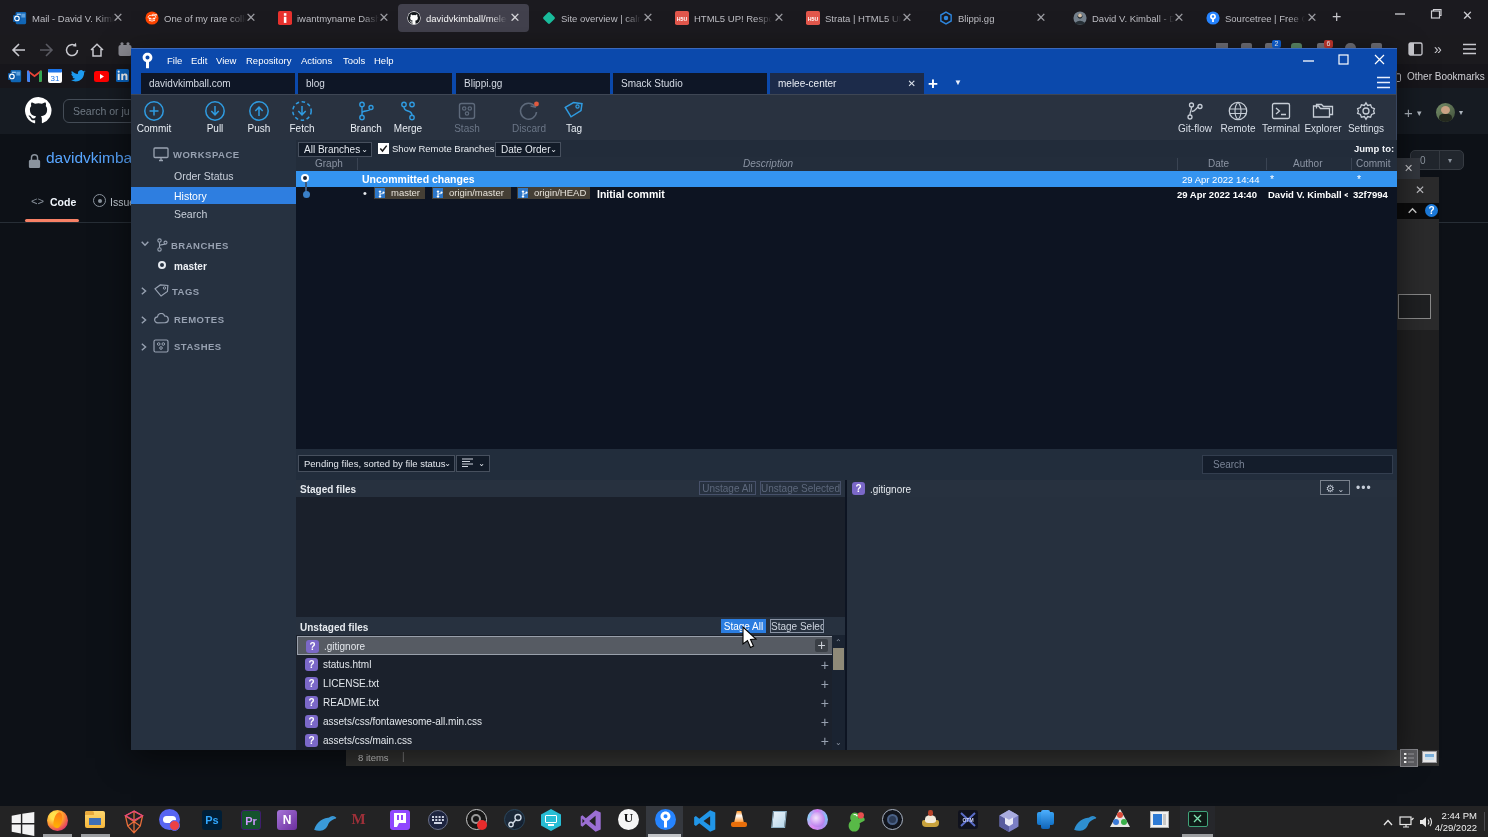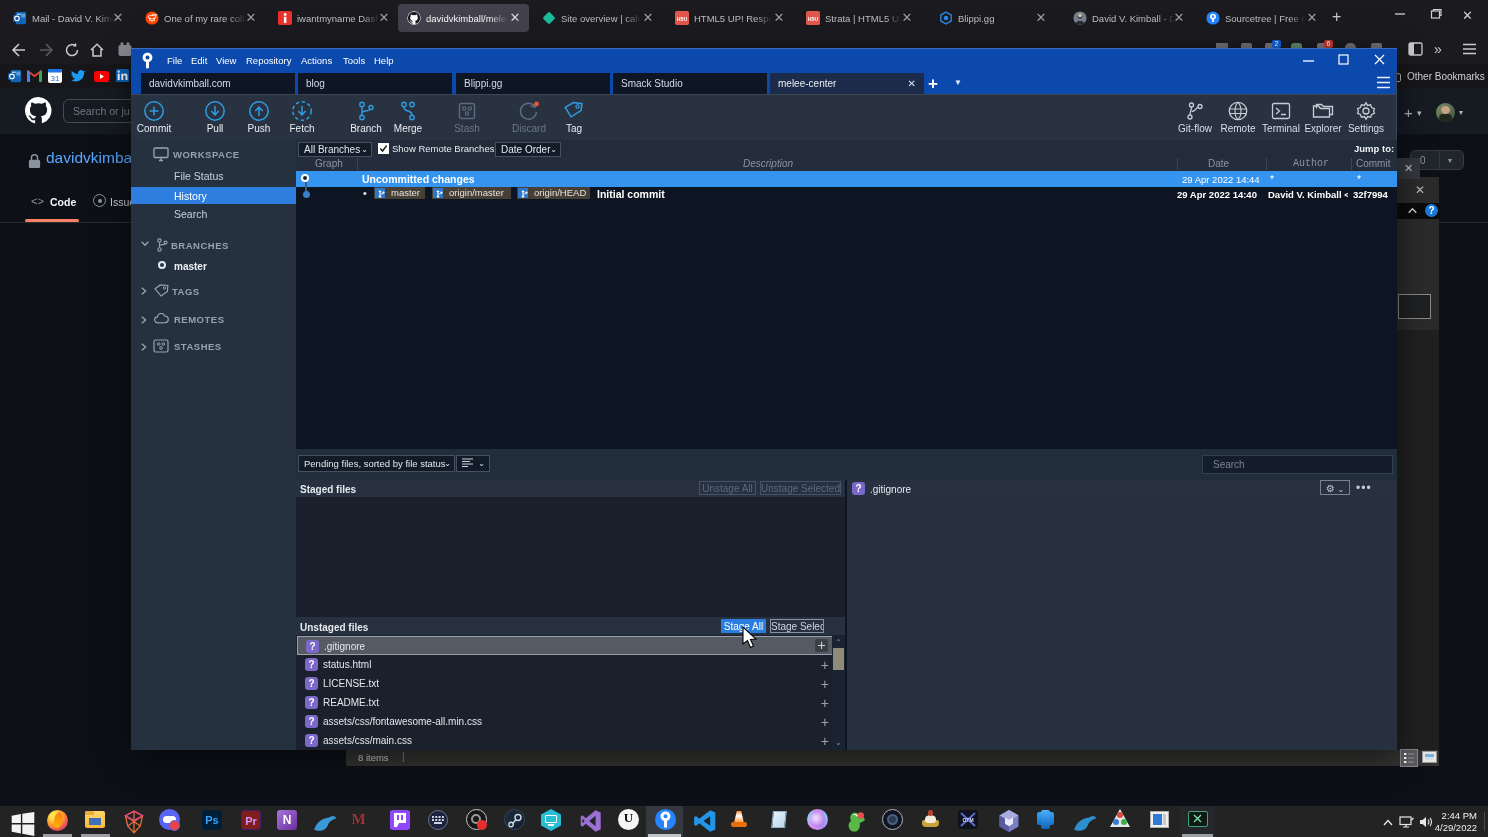--- a/index.html
+++ b/index.html
@@ -406,21 +406,21 @@
             <circle cx="11" cy="11" r="3" fill="none" stroke="#c6cdd6" stroke-width="1.3"></circle>
             <path d="M11 2.8 L12.6 5.4 L15.6 4.8 L16.6 7.6 L19.4 8.6 L18.6 11 L19.4 13.4 L16.6 14.4 L15.6 17.2 L12.6 16.6 L11 19.2 L9.4 16.6 L6.4 17.2 L5.4 14.4 L2.6 13.4 L3.4 11 L2.6 8.6 L5.4 7.6 L6.4 4.8 L9.4 5.4 Z" fill="none" stroke="#c6cdd6" stroke-width="1.3"></path>
           </svg><span class="lbl" style="color:#d9dfe8;">Settings</span></div>
     </div>
     <div id="st-side">
       <svg class="abs" style="left:22px;top:7px;" width="16" height="15" viewBox="0 0 16 15">
           <rect x="1" y="1" width="14" height="9.5" rx="1" fill="none" stroke="#9aa4b2" stroke-width="1.3"></rect>
           <path d="M6 13.5 H10 M8 11 V13.5" stroke="#9aa4b2" stroke-width="1.3"></path>
         </svg>
       <div class="sideh" style="left:42px;top:9px;">WORKSPACE</div>
-      <div class="sideitem" style="left:43px;top:30px;">File Status</div>
+      <div class="sideitem" style="left:43px;top:30px;">Order Status</div>
       <div class="abs" style="left:0;top:47px;width:165px;height:17px;background:#2e7ee0;">
           <span style="position:absolute;left:43px;top:3px;color:#fff;font-size:10.5px;">History</span>
         </div>
       <div class="sideitem" style="left:43px;top:68px;">Search</div>
       <svg class="abs" style="left:10px;top:101px;" width="8" height="6" viewBox="0 0 8 6">
           <path d="M.7.7 L4 4.3 L7.3.7" stroke="#97a1b1" stroke-width="1.4" fill="none"></path>
         </svg>
       <svg class="abs" style="left:24px;top:98px;" width="14" height="14" viewBox="0 0 14 14">
           <circle cx="4.5" cy="2.6" r="1.7" fill="none" stroke="#97a1b1" stroke-width="1.1"></circle>
           <circle cx="4.5" cy="11.4" r="1.7" fill="none" stroke="#97a1b1" stroke-width="1.1"></circle>
@@ -466,21 +466,21 @@
             </svg>
           </div>
         <div class="abs" style="left:96px;top:3px;color:#e8ecf1;font-size:9.5px;">Show Remote Branches</div>
         <div class="stdrop" style="left:199px;top:2px;width:66px;font-size:10px;">Date Order <span style="font-size:8px;position:absolute;right:3px;">⌄</span></div>
         <div class="abs" style="left:1058px;top:3px;color:#f0f3f7;font-size:9.5px;font-weight:bold;">Jump to:</div>
       </div>
       <div id="colhead">
         <span class="abs" style="left:19px;top:1px;">Graph</span>
         <span class="abs" style="left:447px;top:1px;font-style:italic;">Description</span>
         <span class="abs" style="left:912px;top:1px;">Date</span>
-        <span class="abs" style="left:997px;top:1px;font-family:Liberation Mono, monospace;">Author</span>
+        <span class="abs" style="left:997px;top:1px;">Author</span>
         <span class="abs" style="left:1060px;top:1px;">Commit</span>
         <span class="chsep" style="left:61px;"></span>
         <span class="chsep" style="left:881px;"></span>
         <span class="chsep" style="left:970px;"></span>
         <span class="chsep" style="left:1055px;"></span>
       </div>
       <div id="row1">
         <div class="abs" style="left:5px;top:3px;width:8px;height:8px;border:2.4px solid #fff;border-radius:50%;background:#1b2435;"></div>
         <div class="abs" style="left:66px;top:2px;color:#fff;font-size:10.5px;font-weight:bold;">Uncommitted changes</div>
         <div class="abs" style="left:886px;top:3px;color:#fff;font-size:9.5px;white-space:nowrap;">29 Apr 2022 14:44</div>
@@ -605,21 +605,21 @@
     <div class="abs" style="left:81px;top:28px;width:29px;height:3px;background:#9b9da0;"></div>
     <svg class="tic" style="left:122px;top:4px;" width="19" height="21" viewBox="0 0 19 21">
         <path d="M9.5 1 L17 5 L15 14 L9.5 20 L4 14 L2 5 Z M9.5 1 L9.5 20 M2 5 L15 14 M17 5 L4 14" stroke="#e86e3a" stroke-width="1.1" fill="none"></path>
         <path d="M9.5 1 L17 5 L9.5 9 L2 5Z" stroke="#e8477c" stroke-width="1.1" fill="none"></path>
       </svg>
     <div class="tic" style="left:159px;top:3px;width:21px;height:21px;border-radius:50%;background:#5865f2;">
         <div style="position:absolute;left:4px;top:7px;width:13px;height:7px;border-radius:4px;background:#fff;"></div>
         <div style="position:absolute;left:10px;top:11px;width:11px;height:11px;border-radius:50%;background:#ec4245;border:1.5px solid #5865f2;"></div>
       </div>
     <div class="tic" style="left:202px;top:4px;width:20px;height:20px;background:#001e36;border-radius:3px;color:#31a8ff;font-size:11px;font-weight:bold;text-align:center;line-height:20px;">Ps</div>
-    <div class="tic" style="left:241px;top:4px;width:20px;height:20px;background:#7f1d1d;border-radius:3px;color:#cf96fd;font-size:11px;font-weight:bold;text-align:center;line-height:20px;border:1px solid #3f1e6e;">Pr</div>
+    <div class="tic" style="left:241px;top:4px;width:20px;height:20px;background:#14532d;border-radius:3px;color:#cf96fd;font-size:11px;font-weight:bold;text-align:center;line-height:20px;border:1px solid #3f1e6e;">Pr</div>
     <div class="tic" style="left:277px;top:4px;width:20px;height:20px;background:linear-gradient(135deg,#a675d8,#6c2e9e);border-radius:3px;color:#fff;font-size:12px;font-weight:bold;text-align:center;line-height:20px;">N</div>
     <svg class="tic" style="left:313px;top:6px;" width="21" height="16" viewBox="0 0 21 16">
         <path d="M1 13 C4 4 12 1 20 3 C16 5 14 6 13 9 C11 14 5 15 1 13Z" fill="#3a9ad9"></path>
         <path d="M14 3.5 C16 1.5 18 1 20 3" fill="none" stroke="#3a9ad9" stroke-width="1.4"></path>
       </svg>
     <div class="tic" style="left:349px;top:4px;width:19px;height:19px;color:#9e3039;font-size:15px;font-weight:bold;text-align:center;line-height:19px;font-family:'Liberation Serif',serif;">M</div>
     <div class="tic" style="left:390px;top:4px;width:20px;height:20px;background:#9047ff;border-radius:3px;">
         <div style="position:absolute;left:4px;top:3px;width:12px;height:10px;background:#fff;"></div>
         <div style="position:absolute;left:7px;top:5px;width:2px;height:5px;background:#9047ff;"></div>
         <div style="position:absolute;left:11px;top:5px;width:2px;height:5px;background:#9047ff;"></div>

